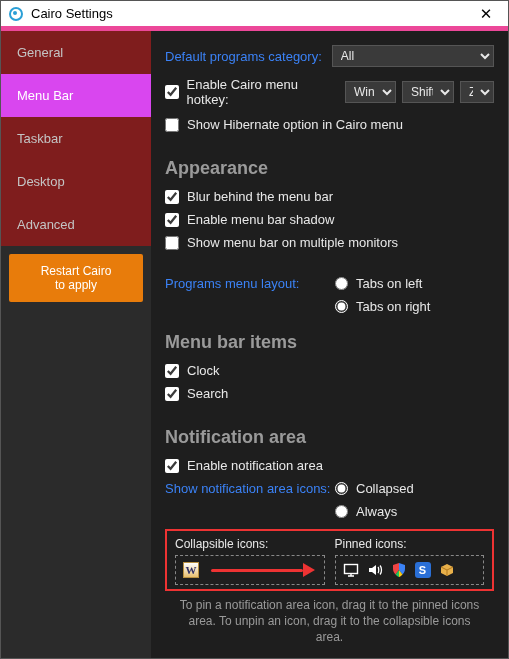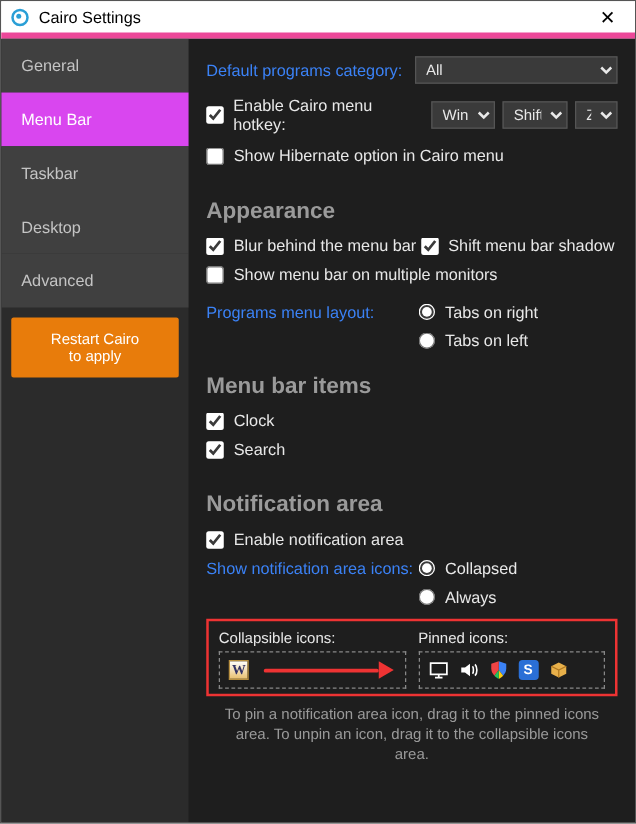--- a/index.html
+++ b/index.html
@@ -5,21 +5,21 @@
 * { box-sizing: border-box; margin: 0; padding: 0; }
 body { font-family: "Segoe UI", Arial, sans-serif; font-size: 13px; background: #fff; width: 509px; height: 659px; overflow: hidden; }
 .window { width: 509px; height: 659px; background: #fff; border: 1px solid #555; display: flex; flex-direction: column; }
 .titlebar { height: 30px; display: flex; align-items: center; padding: 0 8px; background: #fff; color: #000; border-bottom: 5px solid #ec4899; }
 .titlebar .ticon { width: 14px; height: 14px; border: 2px solid #2a9fd6; border-radius: 50%; margin-right: 8px; position: relative; }
 .titlebar .ticon::after { content: ""; position: absolute; top: 2px; left: 2px; width: 4px; height: 4px; background: #2a9fd6; border-radius: 50%; }
 .titlebar .ttl { flex: 1; font-size: 13px; }
 .titlebar .close { width: 28px; text-align: center; font-size: 15px; color: #000; cursor: pointer; }
 .body { flex: 1; display: flex; background: #1e1e1e; color: #e8e8e8; overflow: hidden; }
 .sidebar { width: 150px; background: #2b2b2b; display: flex; flex-direction: column; }
-.nav-item { padding: 14px 16px; color: #c4c4c4; background: #404040; cursor: pointer; font-size: 13px; }
+.nav-item { padding: 14px 16px; color: #c4c4c4; background: #7f1d1d; cursor: pointer; font-size: 13px; }
 .nav-item.active { background: #d946ef; color: #fff; }
 .restart { margin: 8px 8px; padding: 10px 25px; background: #e87c0b; color: #fff; font-size: 12px; text-align: center; cursor: pointer; border-radius: 2px; }
 .content { flex: 1; background: #1e1e1e; padding: 14px 14px 10px 14px; overflow-y: auto; }
 .row { display: flex; align-items: center; margin-bottom: 10px; }
 .label { color: #3b82f6; font-size: 13px; }
 .sel { background: #3a3a3a; color: #e8e8e8; border: 1px solid #555; height: 22px; font-size: 12px; padding: 0 4px; }
 .sel.big { flex: 1; margin-left: 10px; min-width: 120px; }
 .sel.sm { width: 52px; margin-left: 6px; }
 .sel.xs { width: 34px; margin-left: 6px; }
 .chk { display: inline-flex; align-items: center; cursor: pointer; margin-bottom: 8px; }
@@ -80,36 +80,36 @@
           <span>Show Hibernate option in Cairo menu</span>
       </label>
 
       <div class="section-h">Appearance</div>
       <label class="chk">
           <input type="checkbox" checked="" style="">
           <span>Blur behind the menu bar</span>
         </label>
       <label class="chk">
           <input type="checkbox" checked="" style="">
-          <span>Shift menu bar shadow</span>
+          <span>Enable menu bar shadow</span>
         </label>
       <label class="chk">
           <input type="checkbox" style="">
           <span>Show menu bar on multiple monitors</span>
         </label>
-      <div class="row" style="align-items:flex-start;margin-top:7px">
+      <div class="row" style="align-items:flex-start;margin-top:18px">
         <span class="label" style="width:170px">Programs menu layout:</span>
         <div class="radio-col">
           <label class="rad">
+              <input type="radio" name="lay" style="">
+              <span>Tabs on left</span>
+            </label>
+          <label class="rad">
               <input type="radio" name="lay" checked="" style="">
               <span>Tabs on right</span>
-            </label>
-          <label class="rad">
-              <input type="radio" name="lay" style="">
-              <span>Tabs on left</span>
             </label>
         </div>
       </div>
 
       <div class="section-h">Menu bar items</div>
       <div class="items-grid">
         <label class="chk">
             <input type="checkbox" checked="" style="">
             <span>Clock</span>
           </label>

